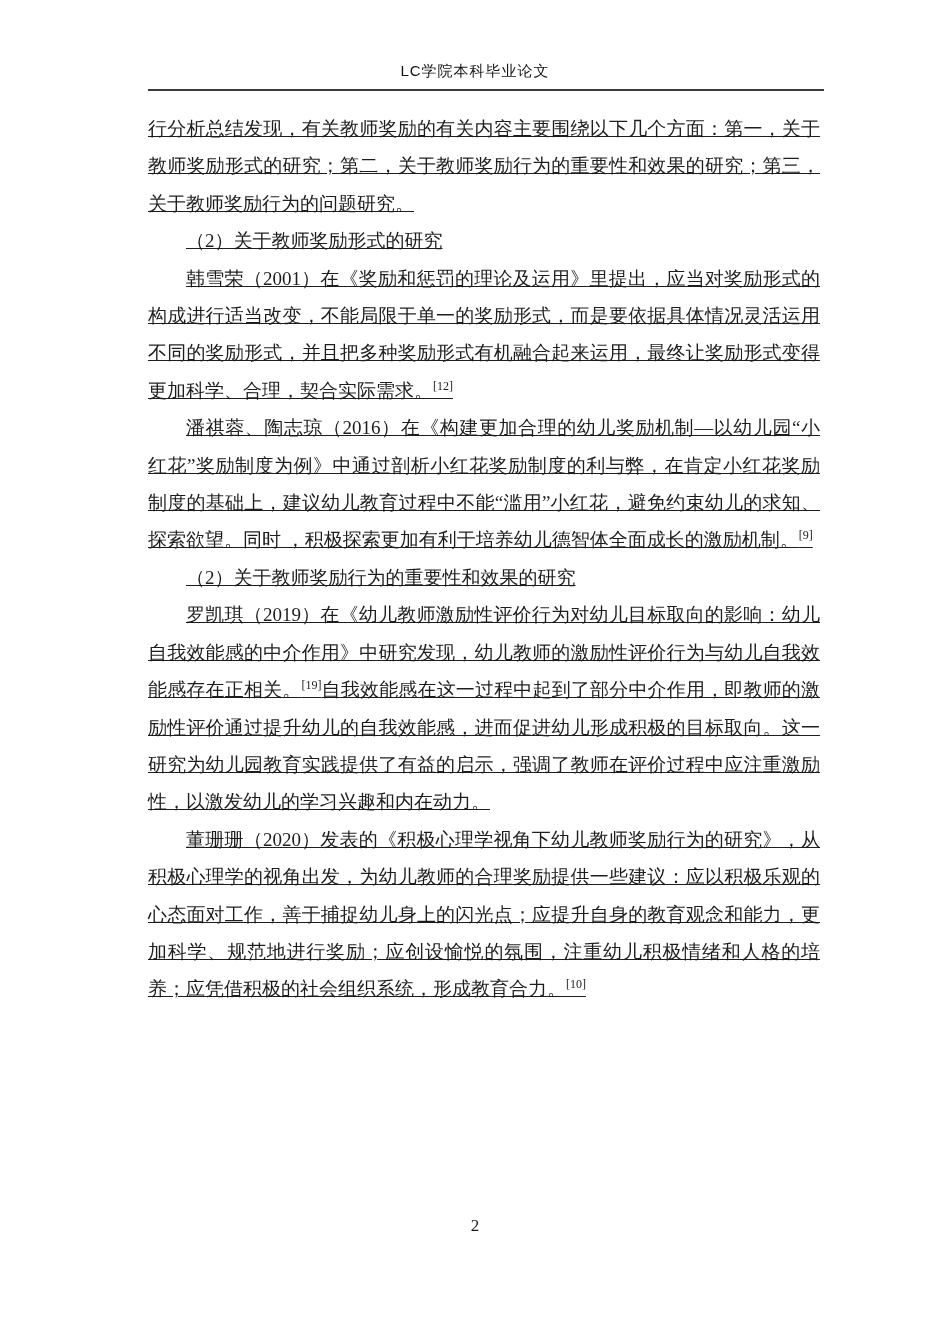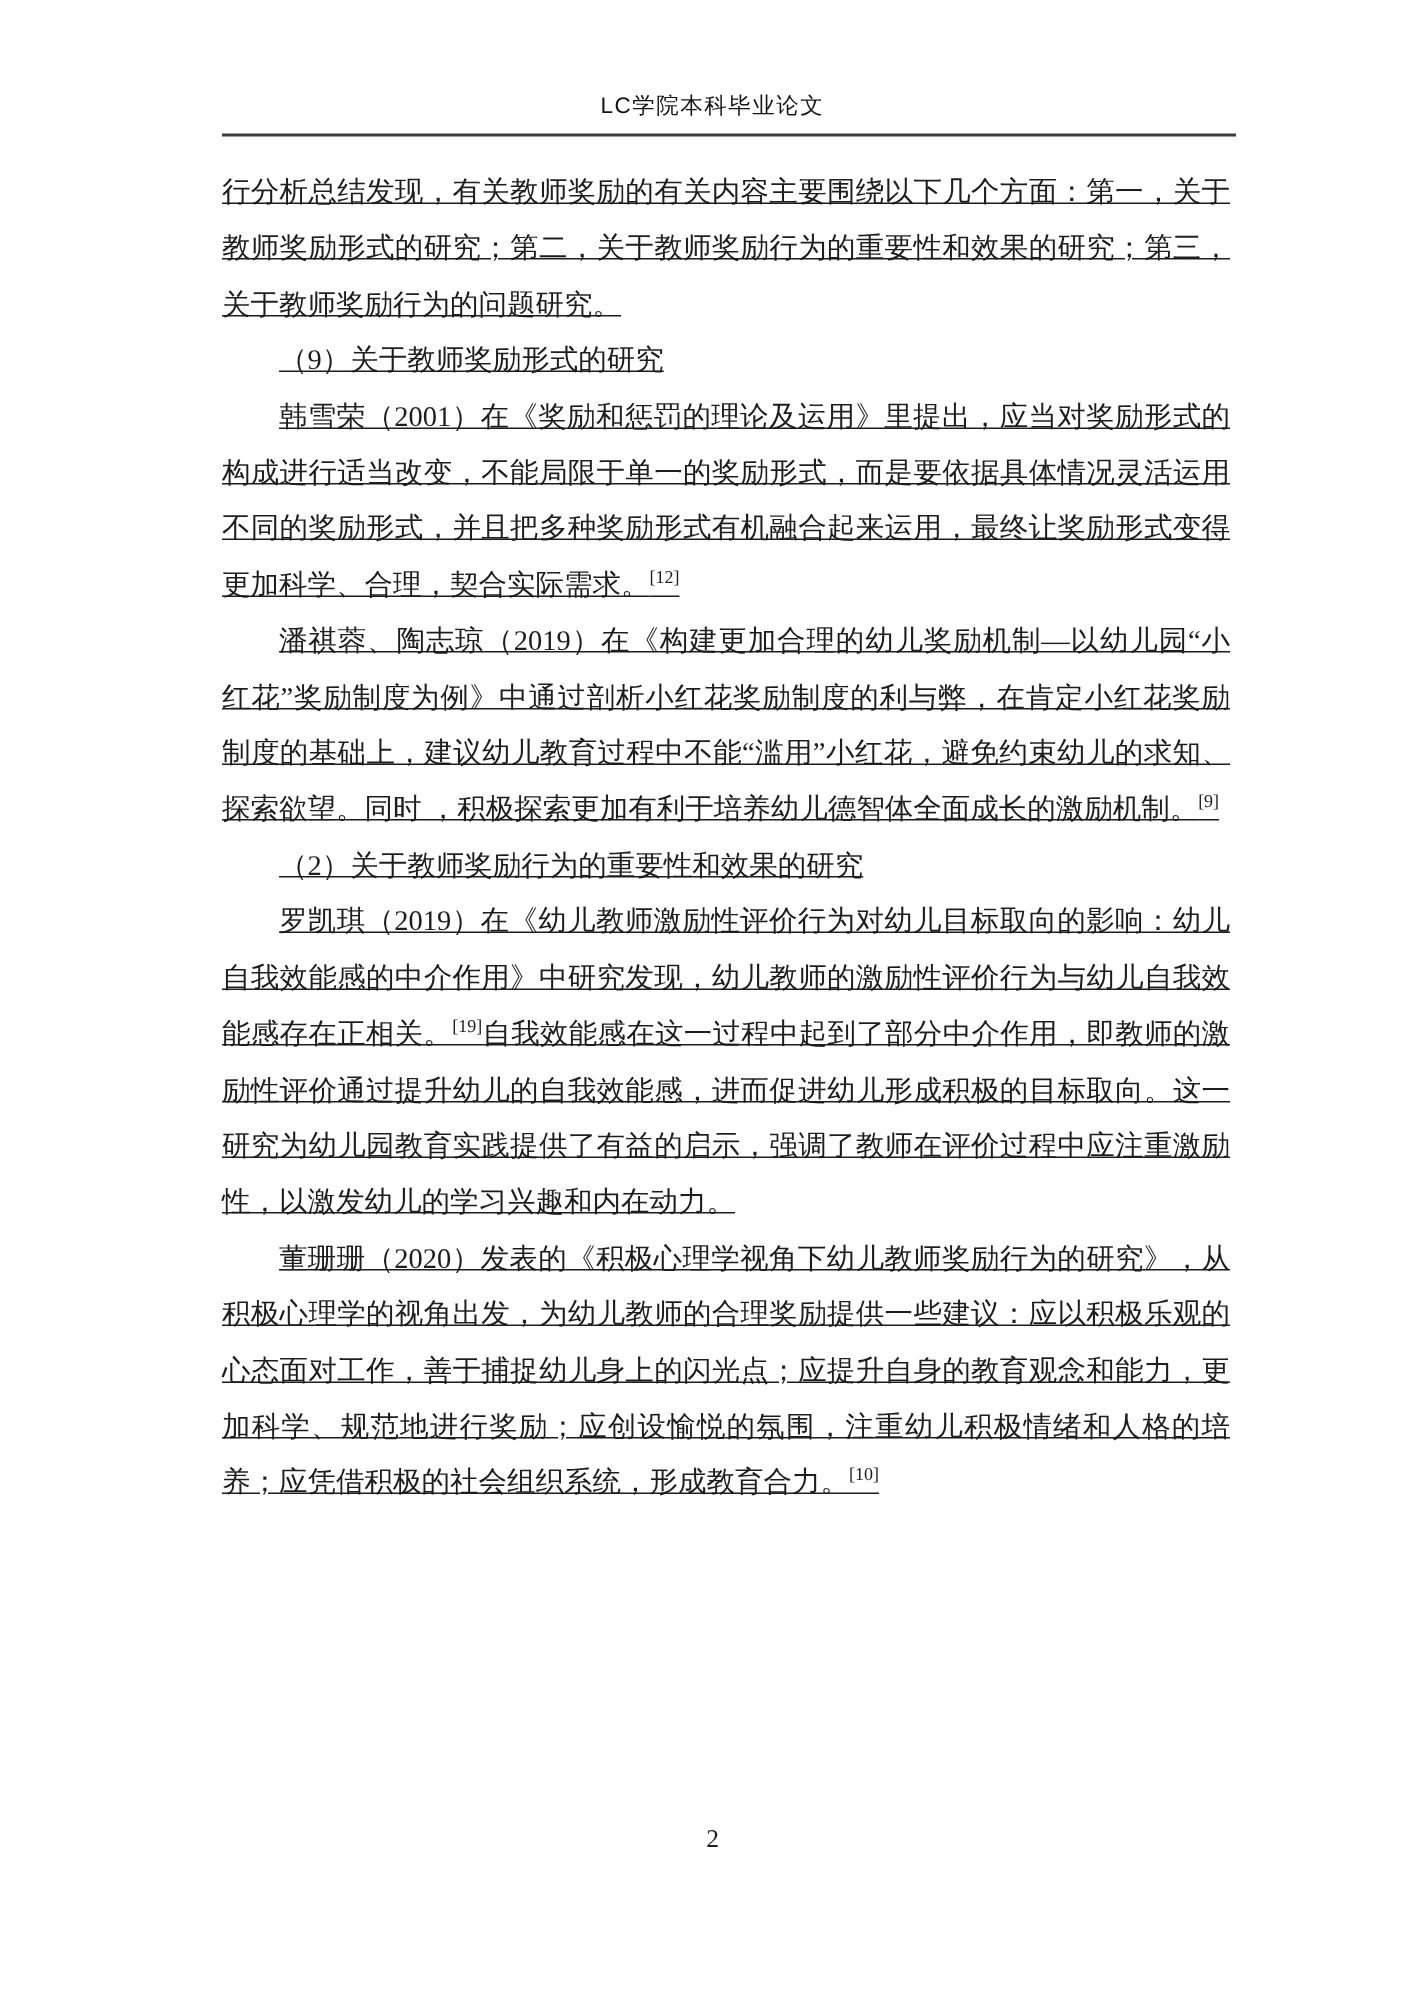--- a/index.html
+++ b/index.html
@@ -76,23 +76,23 @@
 <body>
 
 <div class="page">
 
   <div class="header-title">LC学院本科毕业论文</div>
 
   <div class="header-rule"></div>
 
   <div class="doc-body">
       <p class="no-indent"><span>行分析总结发现，有关教师奖励的有关内容主要围绕以下几个方面：第一，关于教师奖励形式的研究；第二，关于教师奖励行为的重要性和效果的研究；第三，关于教师奖励行为的问题研究。</span></p>
-      <p><span>（9）关于教师奖励形式的研究</span></p>
+      <p><span>（2）关于教师奖励形式的研究</span></p>
       <p><span>韩雪荣（2001）在《奖励和惩罚的理论及运用》里提出，应当对奖励形式的构成进行适当改变，不能局限于单一的奖励形式，而是要依据具体情况灵活运用不同的奖励形式，并且把多种奖励形式有机融合起来运用，最终让奖励形式变得更加科学、合理，契合实际需求。</span><sup class="cite">[12]</sup></p>
-      <p><span>潘祺蓉、陶志琼（2019）在《构建更加合理的幼儿奖励机制—以幼儿园“小红花”奖励制度为例》中通过剖析小红花奖励制度的利与弊，在肯定小红花奖励制度的基础上，建议幼儿教育过程中不能“滥用”小红花，避免约束幼儿的求知、探索欲望。同时 ，积极探索更加有利于培养幼儿德智体全面成长的激励机制。</span><sup class="cite">[9]</sup></p>
+      <p><span>潘祺蓉、陶志琼（2016）在《构建更加合理的幼儿奖励机制—以幼儿园“小红花”奖励制度为例》中通过剖析小红花奖励制度的利与弊，在肯定小红花奖励制度的基础上，建议幼儿教育过程中不能“滥用”小红花，避免约束幼儿的求知、探索欲望。同时 ，积极探索更加有利于培养幼儿德智体全面成长的激励机制。</span><sup class="cite">[9]</sup></p>
       <p><span>（2）关于教师奖励行为的重要性和效果的研究</span></p>
       <p><span>罗凯琪（2019）在《幼儿教师激励性评价行为对幼儿目标取向的影响：幼儿自我效能感的中介作用》中研究发现，幼儿教师的激励性评价行为与幼儿自我效能感存在正相关。</span><sup class="cite">[19]</sup><span>自我效能感在这一过程中起到了部分中介作用，即教师的激励性评价通过提升幼儿的自我效能感，进而促进幼儿形成积极的目标取向。这一研究为幼儿园教育实践提供了有益的启示，强调了教师在评价过程中应注重激励性，以激发幼儿的学习兴趣和内在动力。</span></p>
       <p><span>董珊珊（2020）发表的《积极心理学视角下幼儿教师奖励行为的研究》，从积极心理学的视角出发，为幼儿教师的合理奖励提供一些建议：应以积极乐观的心态面对工作，善于捕捉幼儿身上的闪光点；应提升自身的教育观念和能力，更加科学、规范地进行奖励；应创设愉悦的氛围，注重幼儿积极情绪和人格的培养；应凭借积极的社会组织系统，形成教育合力。</span><sup class="cite">[10]</sup></p>
     </div>
 
   <div class="footer-page">2</div>
 
 </div>
 
 </body></html>

